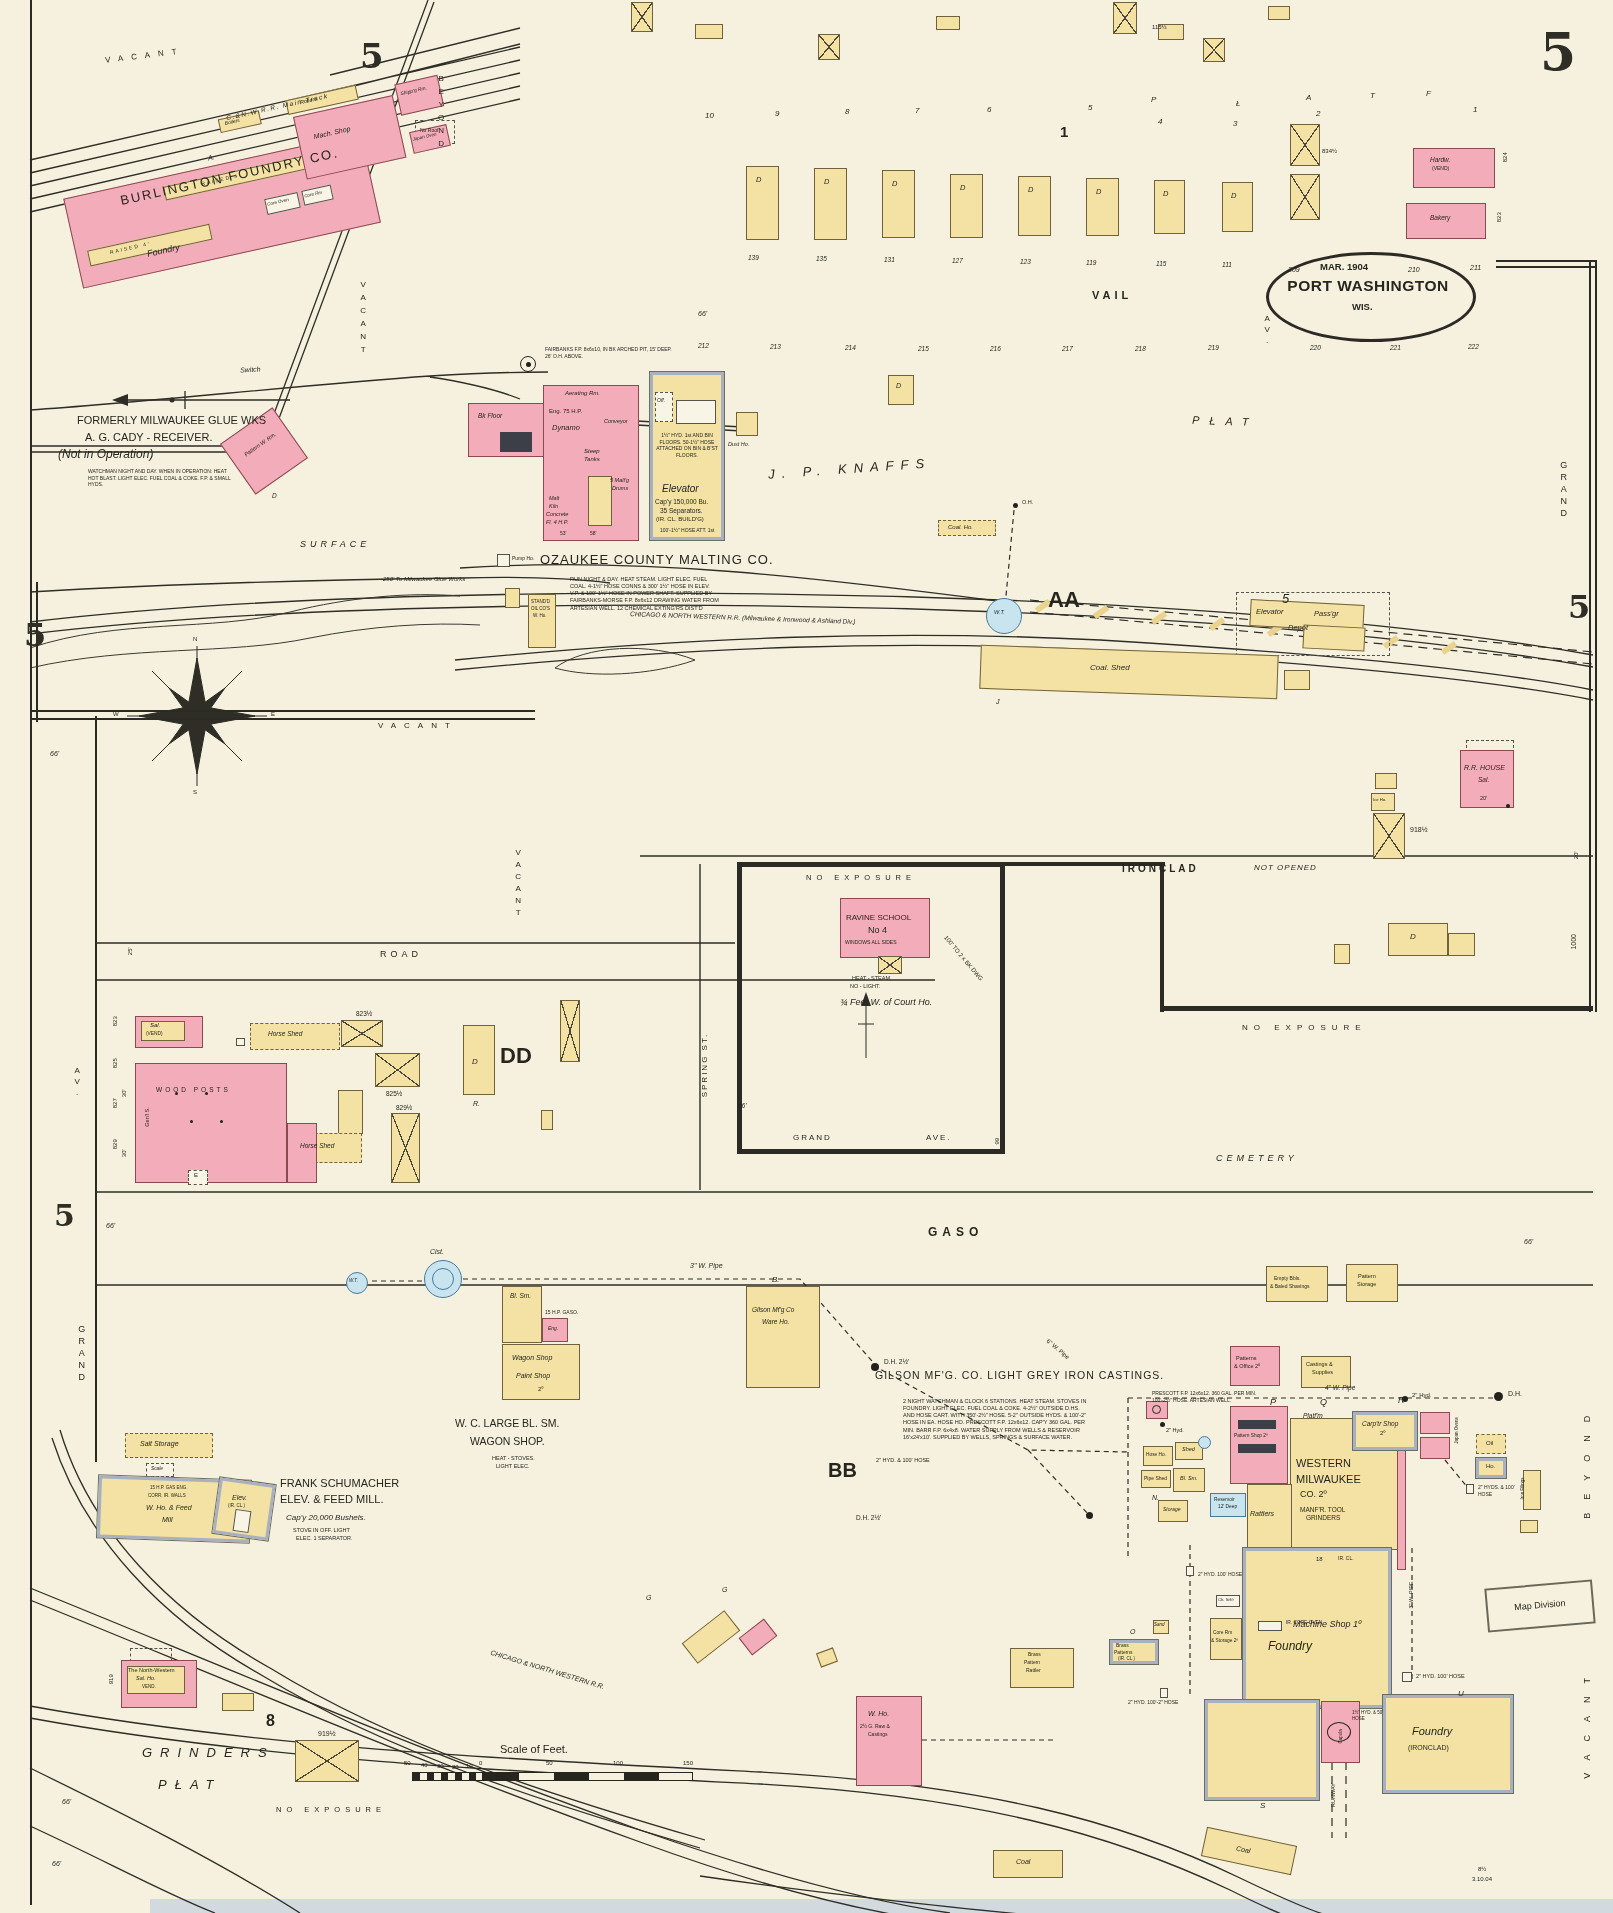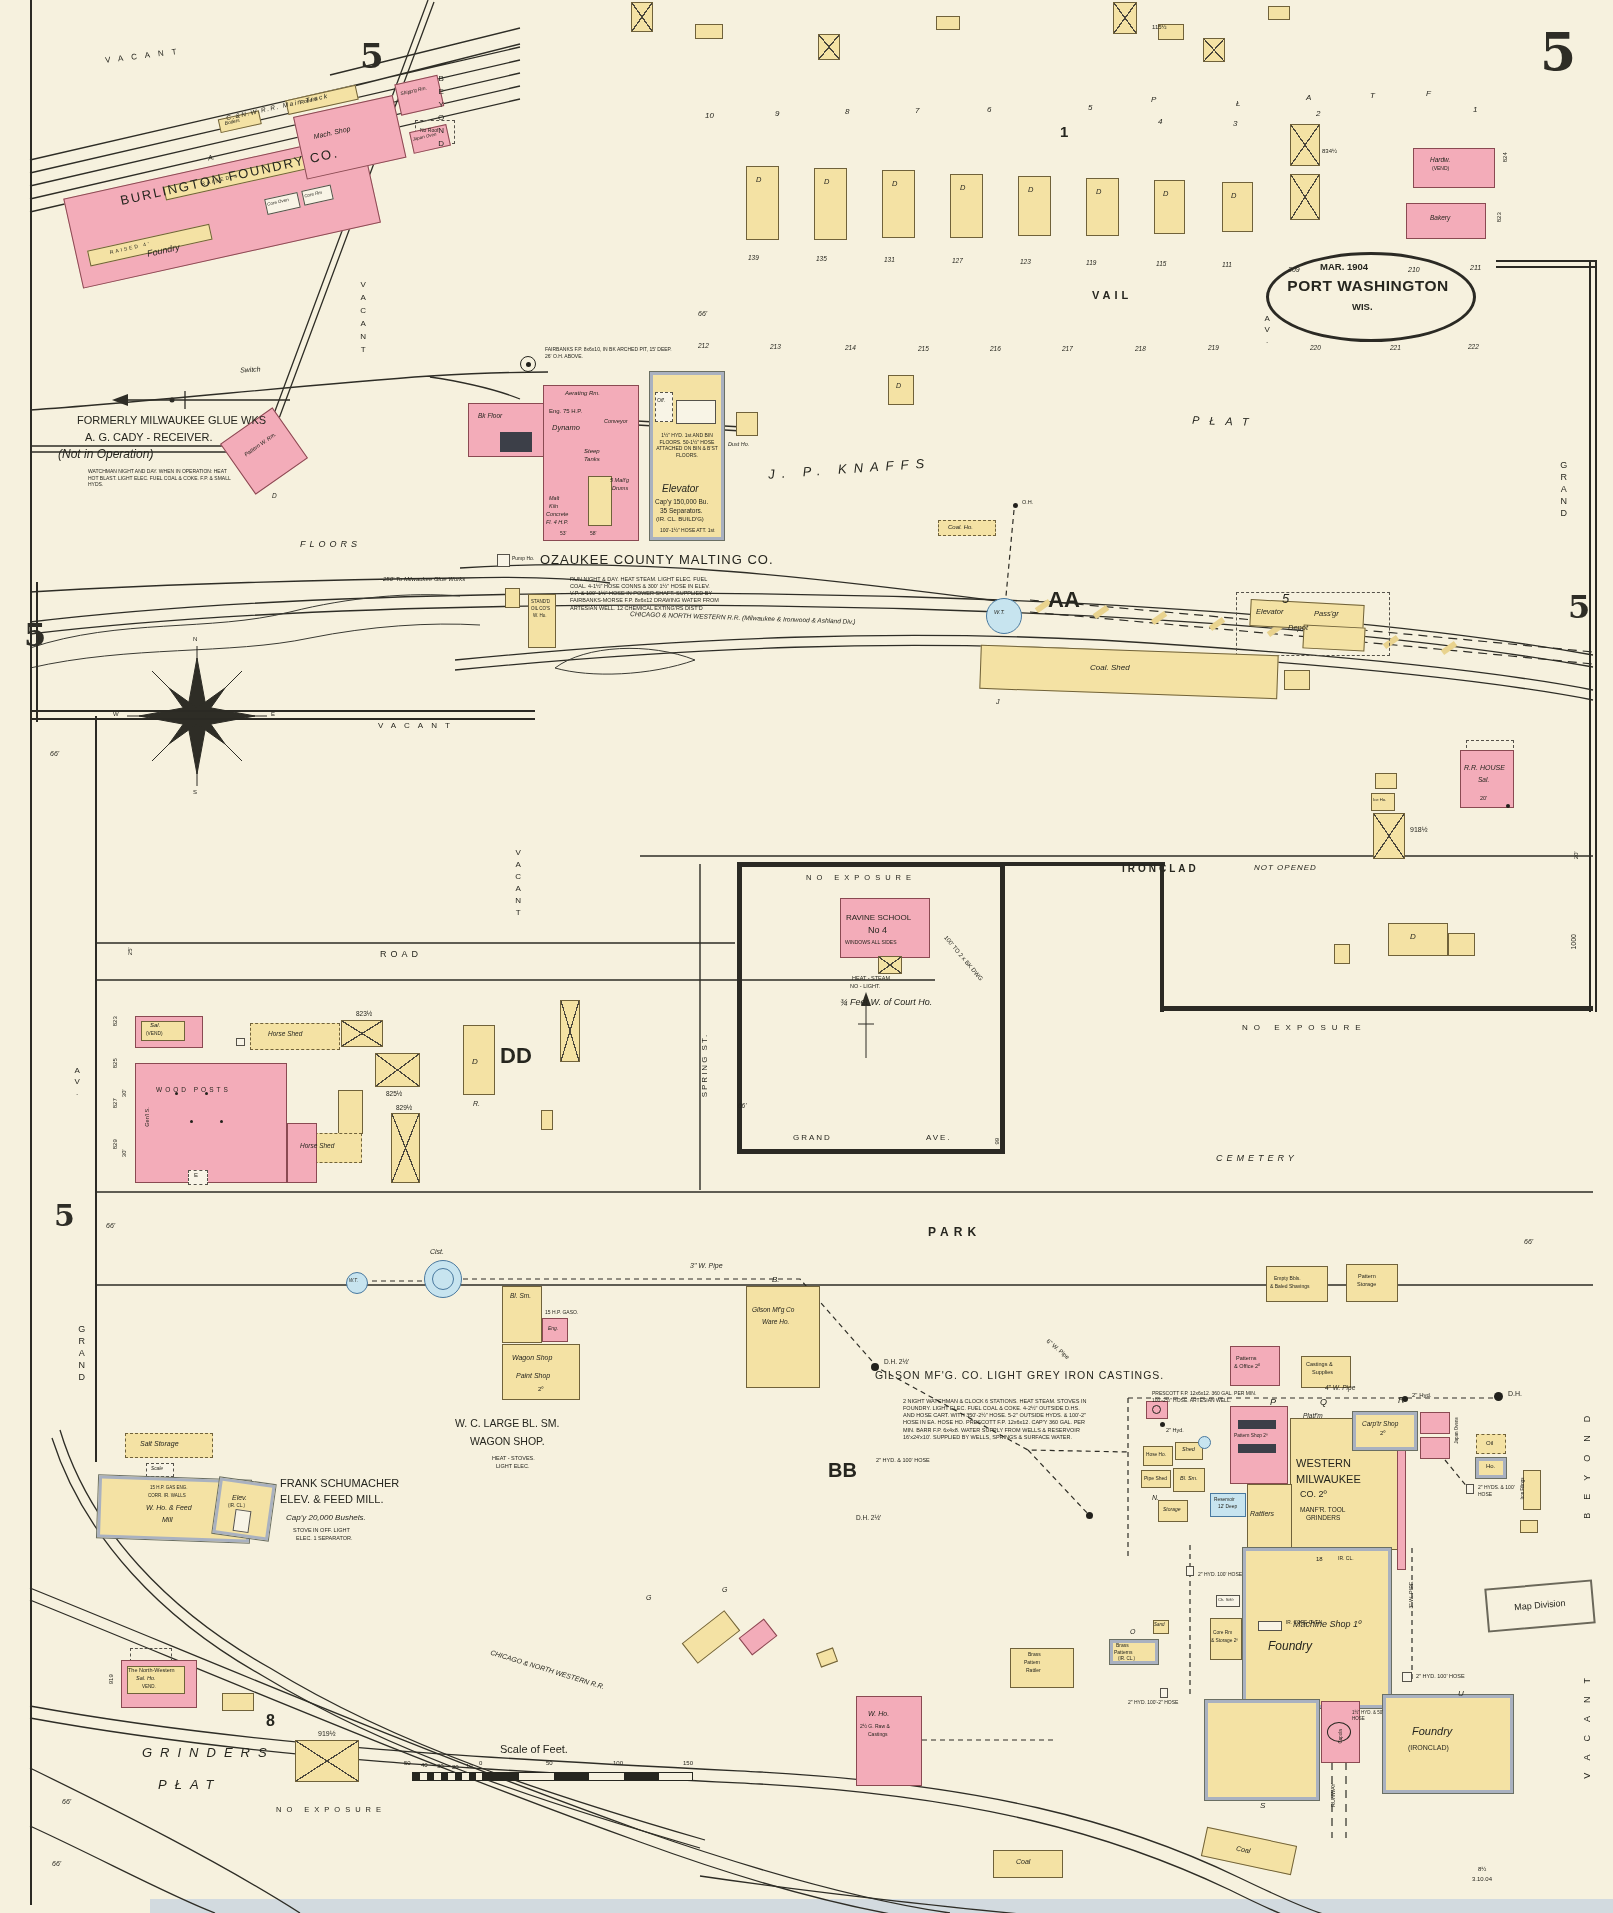--- a/index.html
+++ b/index.html
@@ -291,21 +291,21 @@
 <div class="l" style="left:656px;top:516px;font-size:6px">(IR. CL. BUILD'G)</div>
 <div class="l" style="left:660px;top:528px;font-size:5px">100'-1½" HOSE ATT. 1st</div>
 <div class="b y" style="left:736px;top:412px;width:22px;height:24px"></div>
 <div class="l i" style="left:728px;top:442px;font-size:5.5px">Dust Ho.</div>
 <div class="b y da" style="left:938px;top:520px;width:58px;height:16px"></div>
 <div class="l i" style="left:948px;top:524px;font-size:6px">Coal. Ho.</div>
 <div class="dot" style="left:1013px;top:503px;width:5px;height:5px"></div>
 <div class="l" style="left:1022px;top:500px;font-size:5.5px">O.H.</div>
 <div class="l" style="left:540px;top:553px;font-size:13px;letter-spacing:1px">OZAUKEE COUNTY MALTING CO.</div>
 <div class="l wrap" style="left:570px;top:576px;width:150px;font-size:5.5px">RUN NIGHT &amp; DAY. HEAT STEAM. LIGHT ELEC. FUEL COAL. 4-1½" HOSE CONNS &amp; 300' 1½" HOSE IN ELEV. V.P. &amp; 100'-1½" HOSE IN POWER SHAFT. SUPPLIED BY FAIRBANKS-MORSE F.P. 8x6x12 DRAWING WATER FROM ARTESIAN WELL. 12 CHEMICAL EXTING'RS DIST'D</div>
-<div class="l i" style="left:300px;top:540px;font-size:9px;letter-spacing:4px">FLOORS</div>
+<div class="l i" style="left:300px;top:540px;font-size:9px;letter-spacing:4px">SURFACE</div>
 <div class="l i" style="left:383px;top:576px;font-size:6px">250' To Milwaukee Glue Works</div>
 
 <div class="b w" style="left:497px;top:554px;width:13px;height:13px"></div>
 <div class="l" style="left:512px;top:556px;font-size:5px">Pump Ho.</div>
 <div class="b y" style="left:505px;top:588px;width:15px;height:20px"></div>
 <div class="b y" style="left:528px;top:594px;width:28px;height:54px"></div>
 <div class="l" style="left:531px;top:600px;font-size:4.5px">STAND'D</div>
 <div class="l" style="left:531px;top:607px;font-size:4.5px">OIL CO'S</div>
 <div class="l" style="left:533px;top:614px;font-size:4.5px">W. Ho.</div>
 
@@ -415,21 +415,21 @@
 <div class="dot" style="left:205px;top:1092px;width:3px;height:3px"></div>
 <div class="dot" style="left:190px;top:1120px;width:3px;height:3px"></div>
 <div class="dot" style="left:220px;top:1120px;width:3px;height:3px"></div>
 <div class="l" style="left:110px;top:1018px;font-size:6px;transform:rotate(-90deg)">823</div>
 <div class="l" style="left:110px;top:1060px;font-size:6px;transform:rotate(-90deg)">825</div>
 <div class="l" style="left:110px;top:1100px;font-size:6px;transform:rotate(-90deg)">827</div>
 <div class="l" style="left:110px;top:1141px;font-size:6px;transform:rotate(-90deg)">829</div>
 <div class="l" style="left:120px;top:1090px;font-size:6px;transform:rotate(-90deg)">30'</div>
 <div class="l" style="left:120px;top:1150px;font-size:6px;transform:rotate(-90deg)">30'</div>
 
-<div class="l bd" style="left:928px;top:1226px;font-size:12px;letter-spacing:5px">PARK</div>
+<div class="l bd" style="left:928px;top:1226px;font-size:12px;letter-spacing:5px">GASO</div>
 <div class="l i" style="left:106px;top:1222px;font-size:7px">66'</div>
 <div class="l i" style="left:1524px;top:1238px;font-size:7px">66'</div>
 <div class="b bl" style="left:346px;top:1272px;width:22px;height:22px"></div>
 <div class="l i" style="left:349px;top:1279px;font-size:4.5px">W.T.</div>
 <div class="b bl" style="left:424px;top:1260px;width:38px;height:38px"></div>
 <div class="b bl" style="left:432px;top:1268px;width:22px;height:22px"></div>
 <div class="l i" style="left:430px;top:1248px;font-size:7px">Cist.</div>
 <div class="l i" style="left:690px;top:1262px;font-size:7px">3" W. Pipe</div>
 <div class="dot" style="left:871px;top:1363px;width:8px;height:8px"></div>
 <div class="l" style="left:884px;top:1358px;font-size:6.5px">D.H. 2½'</div>

